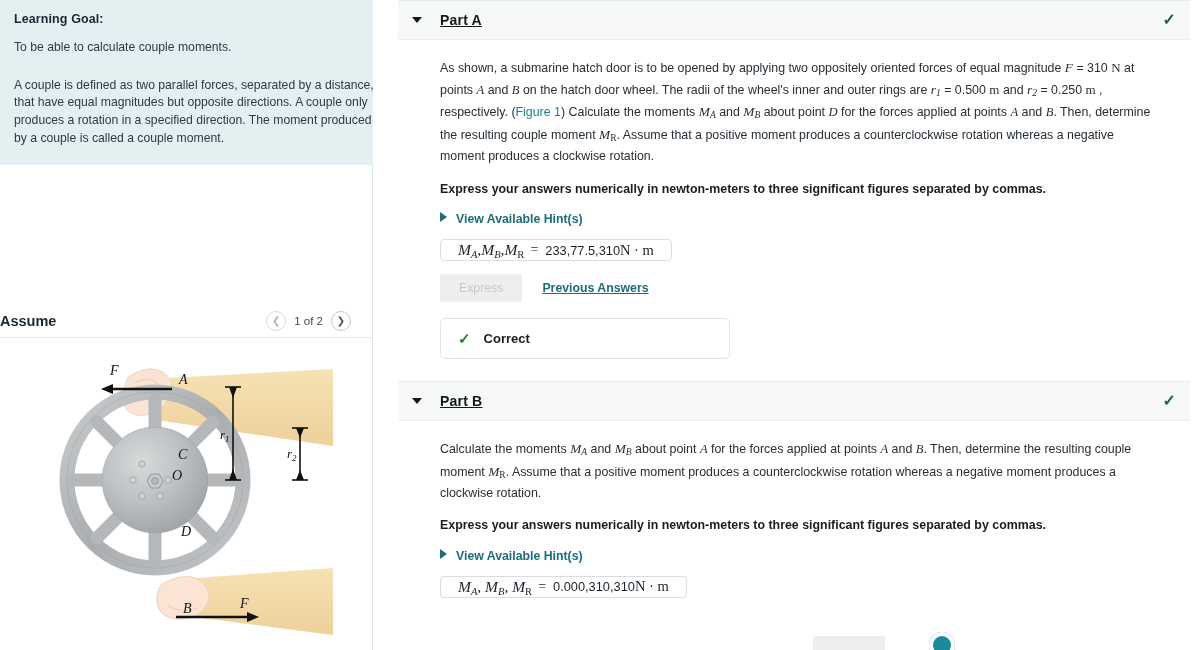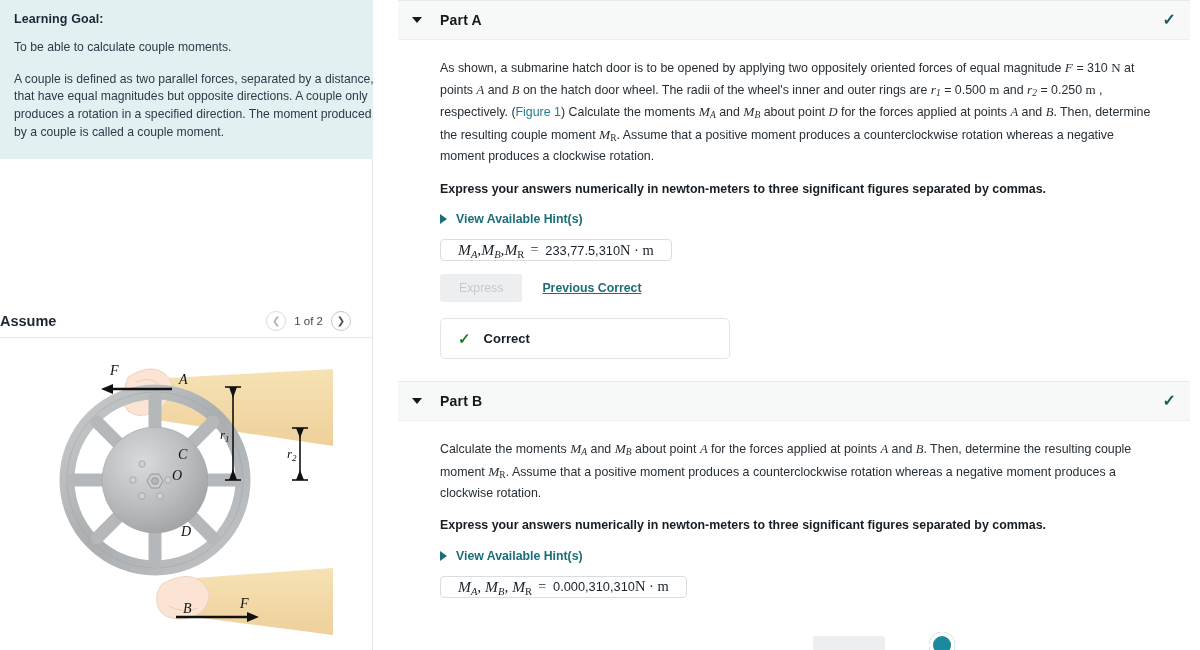--- a/index.html
+++ b/index.html
@@ -29,21 +29,21 @@
   .goal-title {
     font-size: 12.5px;
     font-weight: bold;
     color: #1b2733;
     margin: 0 0 13px 0;
     letter-spacing: .1px;
   }
   .goal-line {
     font-size: 12.2px;
     color: #2b3b47;
-    margin: 0 0 14px 0;
+    margin: 0 0 20px 0;
     line-height: 1.45;
   }
   .goal-body {
     font-size: 12.2px;
     color: #2b3b47;
     margin: 0;
     line-height: 1.45;
   }
 
   .figure-header {
@@ -113,20 +113,21 @@
     border-right: 5.5px solid transparent;
     border-top: 6.5px solid #14181c;
     margin-right: 18px;
     cursor: pointer;
   }
   .part-title {
     font-size: 14px;
     font-weight: bold;
     color: #14181c;
     letter-spacing: .2px;
+    text-decoration: underline;
   }
   .part-check {
     position: absolute;
     right: 14px; top: 50%;
     transform: translateY(-50%);
     color: #1d5c62;
     font-size: 16px;
     font-weight: bold;
     line-height: 1;
   }
@@ -147,21 +148,21 @@
   .prose .sub-r { font-size: 9.5px; vertical-align: -2px; font-style: normal; font-family: "Liberation Serif", serif;}
   .figlink { color: #1b7f8c; cursor: pointer; }
   .bold-instr {
     font-size: 12.4px;
     font-weight: bold;
     color: #161d23;
     margin: 0 0 14px 0;
     line-height: 1.5;
   }
   .hint-row {
-    display: flex; align-items: center;
+    display: flex; 
     gap: 9px;
     margin: 0 0 13px 0;
     cursor: pointer;
     width: fit-content;
   }
   .hint-tri {
     width: 0; height: 0;
     border-top: 5px solid transparent;
     border-bottom: 5px solid transparent;
     border-left: 7px solid #1b6e78;
@@ -394,21 +395,21 @@
 
         <div class="answer-box">
           <span class="ans-label"><span>M</span><span class="sb">A</span>,<span>M</span><span class="sb">B</span>,<span>M</span><span class="sb-r">R</span></span>
           <span class="ans-eq">=</span>
           <span class="ans-val">233,77.5,310</span>
           <span class="ans-unit">N · m</span>
         </div>
 
         <div class="btn-row">
           <button class="submit-btn">Express</button>
-          <span class="prev-link">Previous Correct</span>
+          <span class="prev-link">Previous Answers</span>
         </div>
 
         <div class="correct-box">
           <span class="correct-check">✓</span>
           <span class="correct-text">Correct</span>
         </div>
       </div>
     </div>
 
     <div class="part">

